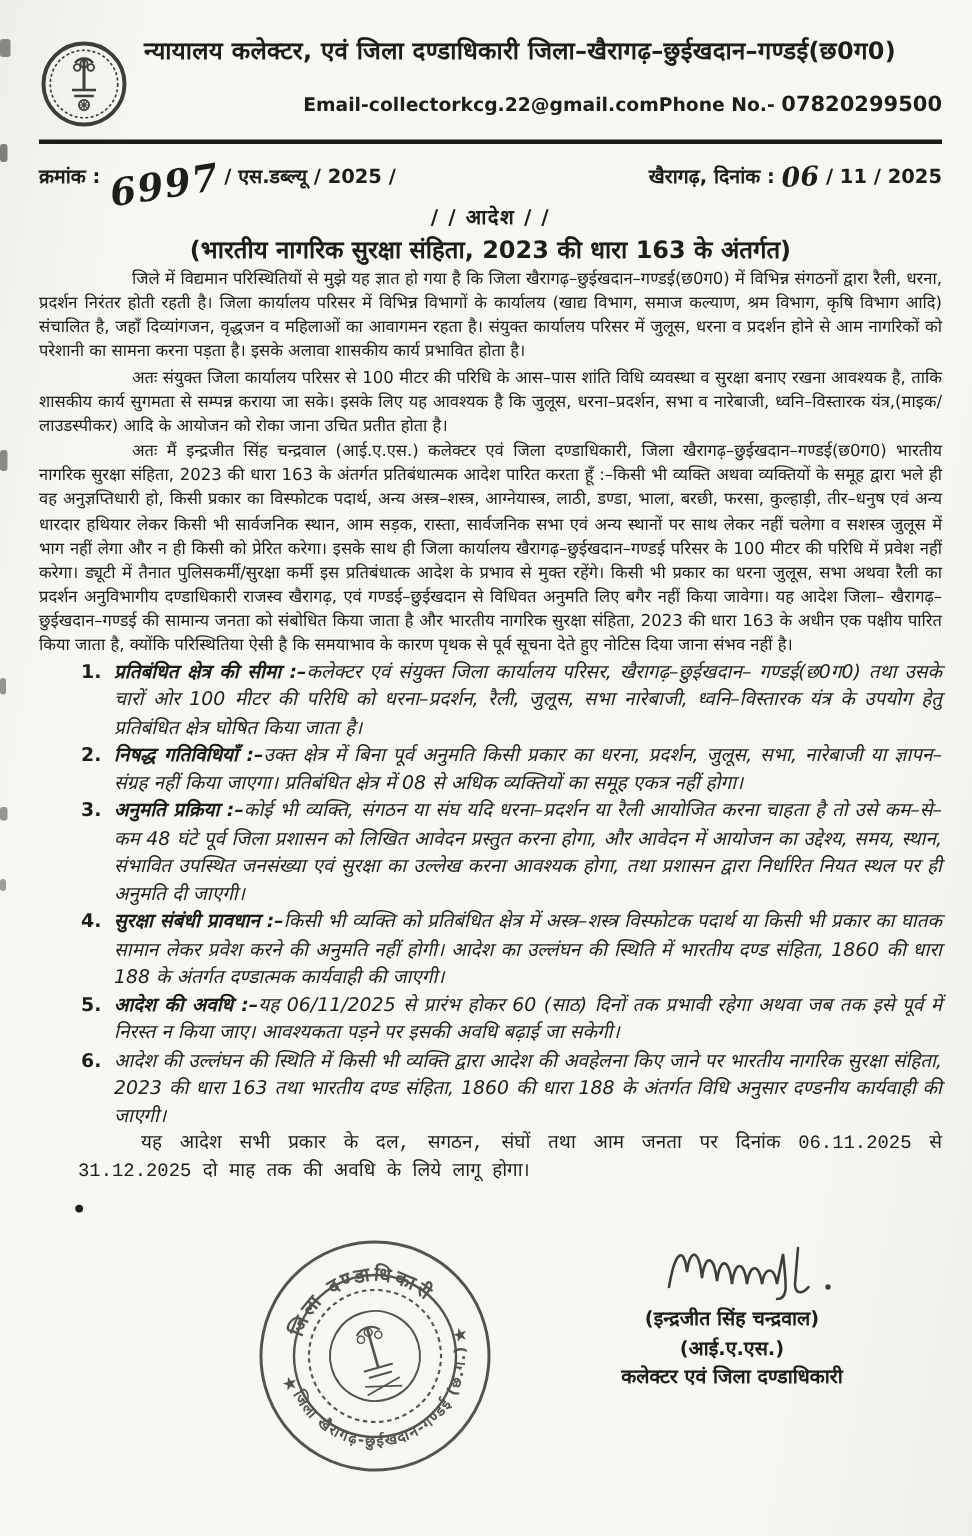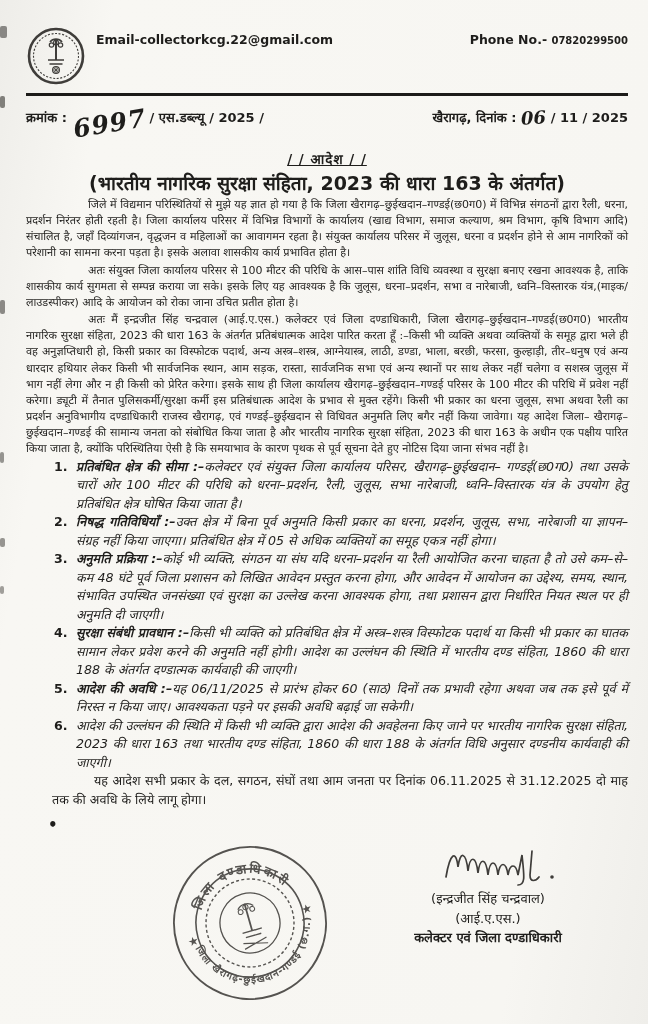--- a/index.html
+++ b/index.html
@@ -15,48 +15,48 @@
     padding:14px 20px 0 26px;
     overflow:hidden;
     color:#1e1d1b;
     background:linear-gradient(100deg,#eeede9 0%,#f8f7f3 14%,#f7f6f2 82%,#efeeea 100%);
   }
   
   .header{display:flex;align-items:flex-start;gap:10px;margin-top:10px;}
   .emblem{flex:0 0 auto;width:60px;height:60px;margin-top:2px;}
   .head-text{flex:1;}
   .office-title{font-size:16px;font-weight:700;letter-spacing:.2px;line-height:1.25;}
-  .contact-row{display:flex;justify-content:space-between;align-items:baseline;margin-top:8px;}
+  .contact-row{display:flex;justify-content:flex-end;align-items:baseline;margin-top:18px;}
   .email{font-size:12.5px;font-weight:700;}
   .phone{font-size:12.5px;font-weight:700;}
-  .phone .num{font-size:10px;}
+  .phone .num{font-size:14px;}
   .rule{border:none;border-top:3px solid #1c1b19;margin:7px 0 3px 0;}
   
   .ref-row{display:flex;justify-content:space-between;align-items:baseline;font-size:13px;font-weight:600;}
   .hw{font-family:"DejaVu Serif","Liberation Serif",serif;font-style:italic;}
   .hw-serial{display:inline-block;font-size:25px;font-weight:600;transform:rotate(-9deg);position:relative;top:10px;left:2px;letter-spacing:1px;}
   .hw-day{display:inline-block;font-size:18px;font-weight:700;transform:rotate(-3deg);position:relative;top:2px;}
   
-  .order-heading{text-align:center;font-size:13.5px;font-weight:600;margin-top:22px;letter-spacing:1px;text-decoration:underline;}
-  .order-sub{text-align:center;font-size:19px;font-weight:700;margin-top:2px;}
+  .order-heading{text-align:center;font-size:13.5px;font-weight:600;margin-top:7px;letter-spacing:1px;}
+  .order-sub{text-align:center;font-size:16px;font-weight:700;margin-top:2px;}
   p.body{margin:1px 0 0 0;font-size:11px;line-height:1.47;text-align:justify;text-indent:62px;}
   .items{margin:0;padding:0;list-style:none;}
   .items li{display:flex;font-size:12.6px;line-height:1.47;margin:0;}
   .items .num{flex:0 0 22px;text-align:left;padding-left:28px;box-sizing:content-box;font-weight:600;}
   .items .itxt{flex:1;text-align:justify;font-style:italic;}
   .items .ilabel{font-weight:700;}
-  p.post{margin:0 0 0 26px;font-size:12.6px;line-height:1.47;text-align:justify;text-indent:42px;}
+  p.post{margin:0 0 0 26px;font-size:12.6px;line-height:1.47;text-align:justify;text-indent:42px;font-family:Liberation Mono, monospace;}
   .bullet-row{display:flex;align-items:baseline;gap:12px;margin:8px 0 0 22px;font-size:14.5px;font-weight:600;}
   .bullet-glyph{font-size:15px;position:relative;top:-1px;}
   
   .sig-area{position:relative;height:190px;margin-top:2px;}
   .stamp{position:absolute;left:138px;top:0px;width:172px;height:172px;transform:rotate(-16deg);opacity:.88;}
   .scribble{position:absolute;right:58px;top:4px;width:130px;height:46px;}
   .sign-block{position:absolute;right:6px;top:52px;width:268px;text-align:center;font-size:13px;line-height:1.5;}
-  .sign-block .nm{font-weight:400;}
+  .sign-block .nm{font-weight:700;}
   .sign-block .bold{font-weight:700;}
   
   .artifact{position:absolute;background:#35332f;border-radius:2px;}
   .a1{left:0;top:26px;width:7px;height:12px;opacity:.55;}
   .a2{left:0;top:96px;width:5px;height:12px;opacity:.6;}
   .a3{left:0;top:300px;width:5px;height:14px;opacity:.55;}
   .a4{left:0;top:452px;width:4px;height:11px;opacity:.5;}
   .a5{left:0;top:538px;width:5px;height:9px;opacity:.5;}
   .a6{left:0;top:586px;width:4px;height:8px;opacity:.45;}
   svg .ink{stroke:#3f3d3a;fill:none;}
@@ -81,20 +81,21 @@
       <path class="ink" stroke-width="2" d="M30 13 L30 34"></path>
       <path class="ink" stroke-width="1.6" d="M24 16 C27 12,33 12,36 16"></path>
       <circle cx="25.5" cy="19" r="2.2" class="ink" stroke-width="1.2"></circle>
       <circle cx="34.5" cy="19" r="2.2" class="ink" stroke-width="1.2"></circle>
       <circle cx="30" cy="16.5" r="2.4" class="ink" stroke-width="1.2"></circle>
       <path class="ink" stroke-width="1.6" d="M22 34 L38 34 M23.5 38 L36.5 38"></path>
       <circle cx="30" cy="44" r="3.4" class="ink" stroke-width="1.2"></circle>
       <path class="ink" stroke-width=".8" d="M30 40.6 L30 47.4 M26.6 44 L33.4 44 M27.6 41.6 L32.4 46.4 M27.6 46.4 L32.4 41.6"></path>
     </svg>
     <div class="head-text">
+      <div class="office-title">न्यायालय कलेक्टर, एवं जिला दण्डाधिकारी जिला–खैरागढ़–छुईखदान–गण्डई(छ0ग0)</div>
       <div class="contact-row">
         <span class="email">Email-collectorkcg.22@gmail.com</span>
         <span class="phone">
           <span>Phone  No.-</span>
           <span class="num">07820299500</span>
         </span>
       </div>
     </div>
   </div>
 
@@ -120,21 +121,21 @@
   <p class="body">अतः संयुक्त जिला कार्यालय परिसर से 100 मीटर की परिधि के आस–पास शांति विधि व्यवस्था व सुरक्षा बनाए रखना आवश्यक है, ताकि शासकीय कार्य सुगमता से सम्पन्न कराया जा सके। इसके लिए यह आवश्यक है कि जुलूस, धरना–प्रदर्शन, सभा व नारेबाजी, ध्वनि–विस्तारक यंत्र,(माइक/लाउडस्पीकर) आदि के आयोजन को रोका जाना उचित प्रतीत होता है।</p>
   <p class="body">अतः मैं इन्द्रजीत सिंह चन्द्रवाल (आई.ए.एस.) कलेक्टर एवं जिला दण्डाधिकारी, जिला खैरागढ़–छुईखदान–गण्डई(छ0ग0) भारतीय नागरिक सुरक्षा संहिता, 2023 की धारा 163 के अंतर्गत प्रतिबंधात्मक आदेश पारित करता हूँ :–किसी भी व्यक्ति अथवा व्यक्तियों के समूह द्वारा भले ही वह अनुज्ञप्तिधारी हो, किसी प्रकार का विस्फोटक पदार्थ, अन्य अस्त्र–शस्त्र, आग्नेयास्त्र, लाठी, डण्डा, भाला, बरछी, फरसा, कुल्हाड़ी, तीर–धनुष एवं अन्य धारदार हथियार लेकर किसी भी सार्वजनिक स्थान, आम सड़क, रास्ता, सार्वजनिक सभा एवं अन्य स्थानों पर साथ लेकर नहीं चलेगा व सशस्त्र जुलूस में भाग नहीं लेगा और न ही किसी को प्रेरित करेगा। इसके साथ ही जिला कार्यालय खैरागढ़–छुईखदान–गण्डई परिसर के 100 मीटर की परिधि में प्रवेश नहीं करेगा। ड्यूटी में तैनात पुलिसकर्मी/सुरक्षा कर्मी इस प्रतिबंधात्क आदेश के प्रभाव से मुक्त रहेंगे। किसी भी प्रकार का धरना जुलूस, सभा अथवा रैली का प्रदर्शन अनुविभागीय दण्डाधिकारी राजस्व खैरागढ़, एवं गण्डई–छुईखदान से विधिवत अनुमति लिए बगैर  नहीं किया जावेगा। यह आदेश जिला– खैरागढ़–छुईखदान–गण्डई की सामान्य जनता को संबोधित किया जाता है और भारतीय नागरिक सुरक्षा संहिता, 2023 की धारा 163 के अधीन एक पक्षीय पारित किया जाता है, क्योंकि परिस्थितिया ऐसी है कि समयाभाव के कारण पृथक से पूर्व सूचना देते हुए नोटिस दिया जाना संभव नहीं है।</p>
 
   <ol class="items">
     <li>
       <span class="num">1.</span>
       <span class="itxt"><b class="ilabel">प्रतिबंधित क्षेत्र की सीमा :–</b><span>कलेक्टर एवं संयुक्त जिला कार्यालय परिसर, खैरागढ़–छुईखदान– गण्डई(छ0ग0) तथा उसके चारों ओर 100 मीटर की परिधि को धरना–प्रदर्शन, रैली, जुलूस, सभा नारेबाजी, ध्वनि–विस्तारक यंत्र के उपयोग हेतु प्रतिबंधित क्षेत्र घोषित किया जाता है।</span></span>
     </li>
     <li>
       <span class="num">2.</span>
-      <span class="itxt"><b class="ilabel">निषद्ध गतिविधियाँ :–</b><span>उक्त क्षेत्र में बिना पूर्व अनुमति किसी प्रकार का धरना, प्रदर्शन, जुलूस, सभा, नारेबाजी या ज्ञापन–संग्रह  नहीं किया जाएगा। प्रतिबंधित क्षेत्र में 05 से अधिक व्यक्तियों का समूह एकत्र नहीं होगा।</span></span>
+      <span class="itxt"><b class="ilabel">निषद्ध गतिविधियाँ :–</b><span>उक्त क्षेत्र में बिना पूर्व अनुमति किसी प्रकार का धरना, प्रदर्शन, जुलूस, सभा, नारेबाजी या ज्ञापन–संग्रह  नहीं किया जाएगा। प्रतिबंधित क्षेत्र में 08 से अधिक व्यक्तियों का समूह एकत्र नहीं होगा।</span></span>
     </li>
     <li>
       <span class="num">3.</span>
       <span class="itxt"><b class="ilabel">अनुमति प्रक्रिया :–</b><span>कोई भी व्यक्ति, संगठन या संघ यदि धरना–प्रदर्शन या रैली आयोजित करना चाहता है तो उसे कम–से–कम 48 घंटे पूर्व जिला प्रशासन को लिखित आवेदन प्रस्तुत करना होगा, और आवेदन में आयोजन का उद्देश्य, समय, स्थान, संभावित उपस्थित जनसंख्या एवं सुरक्षा का उल्लेख करना आवश्यक होगा, तथा प्रशासन द्वारा निर्धारित नियत स्थल पर ही अनुमति दी जाएगी।</span></span>
     </li>
     <li>
       <span class="num">4.</span>
       <span class="itxt"><b class="ilabel">सुरक्षा संबंधी प्रावधान :–</b><span>किसी भी व्यक्ति को प्रतिबंधित क्षेत्र में अस्त्र–शस्त्र विस्फोटक पदार्थ या किसी भी प्रकार का घातक सामान लेकर प्रवेश करने की अनुमति नहीं होगी। आदेश का उल्लंघन की स्थिति में भारतीय दण्ड संहिता, 1860 की धारा 188 के अंतर्गत दण्डात्मक कार्यवाही की जाएगी।</span></span>
     </li>
     <li>

